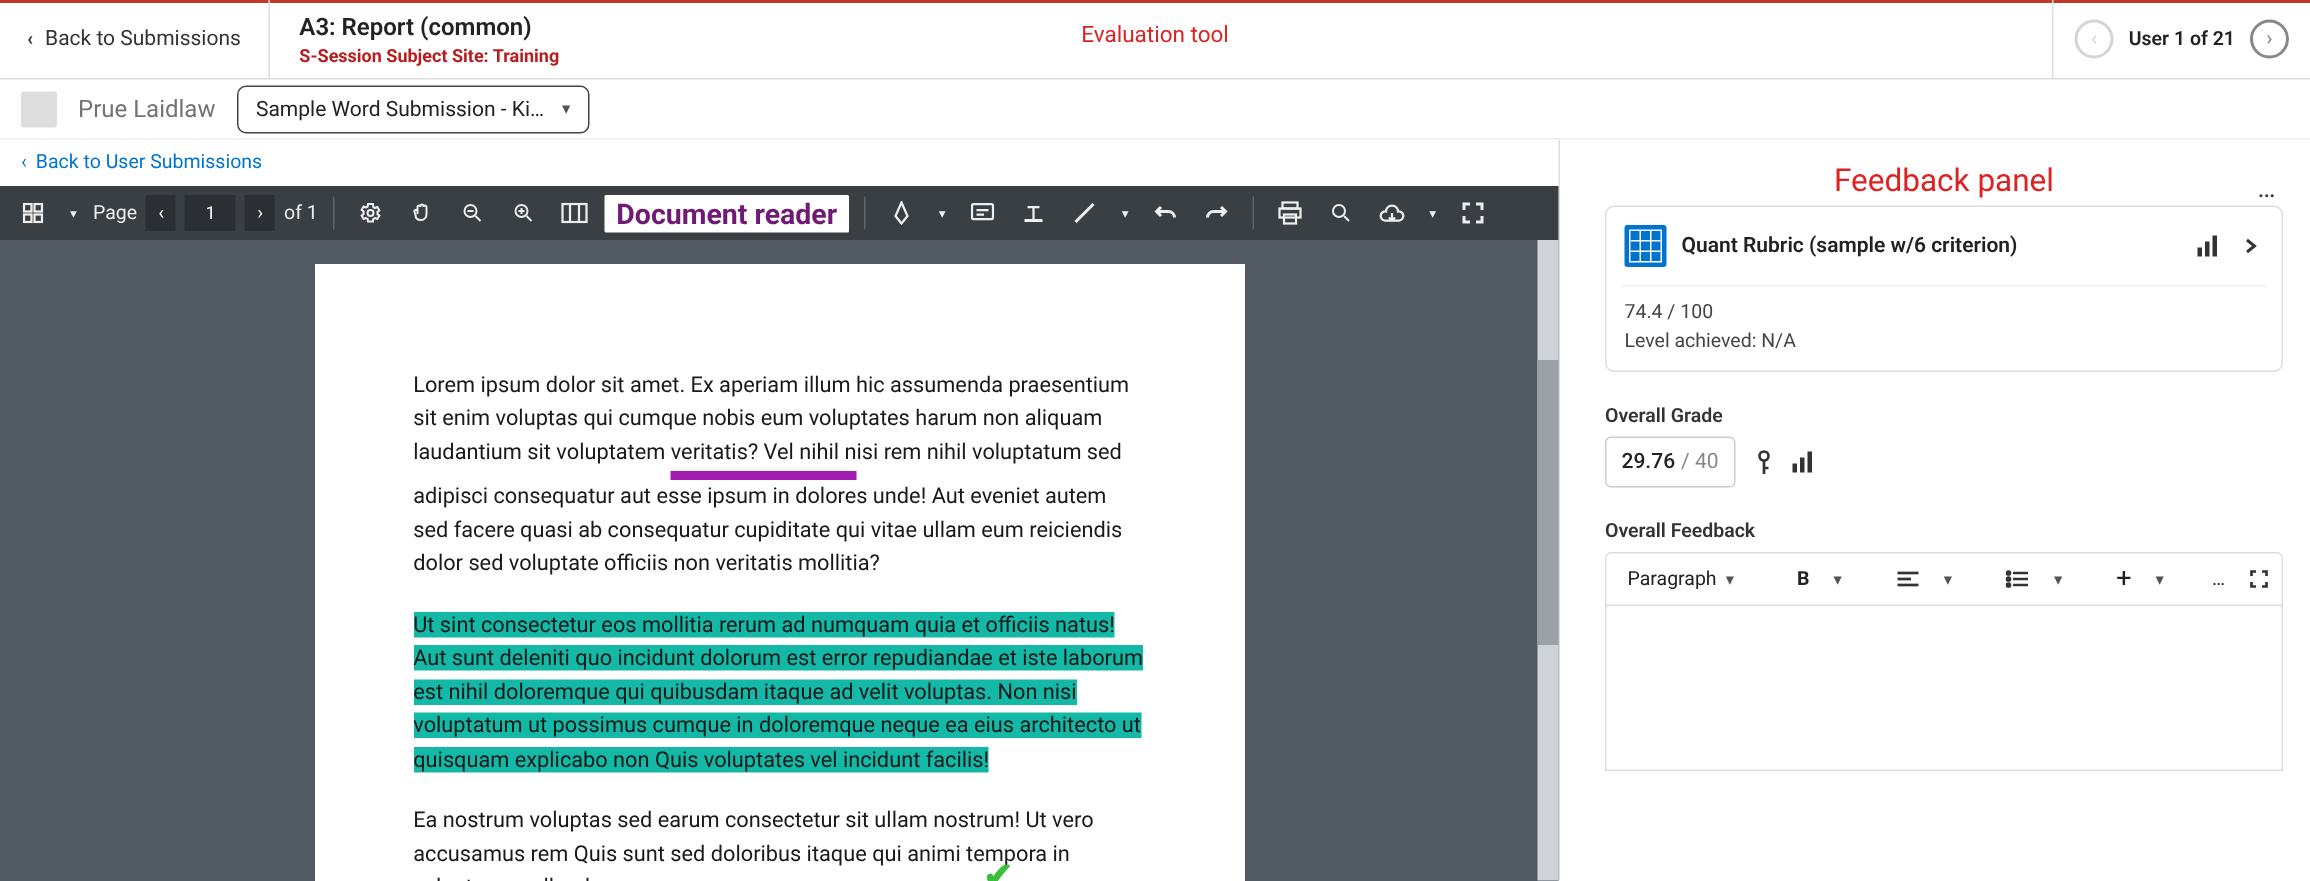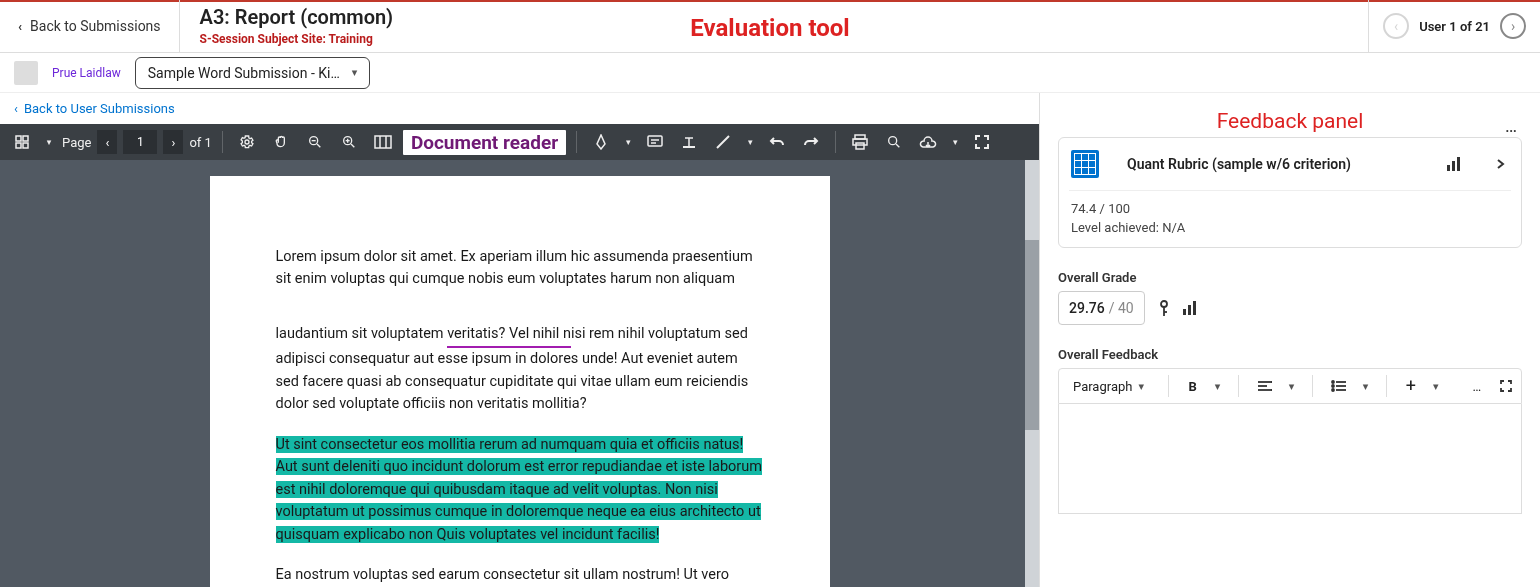--- a/index.html
+++ b/index.html
@@ -5,64 +5,64 @@
   * { box-sizing: border-box; margin: 0; padding: 0; font-family: -apple-system, BlinkMacSystemFont, "Segoe UI", Roboto, Arial, sans-serif; }
   body { width: 1540px; height: 587px; overflow: hidden; background: #fff; color: #222; }
 
   
   .top-hairline { position: absolute; top: 0; left: 0; right: 0; height: 2px; background: #c0392b; }
 
   header.top { display: flex; align-items: center; height: 53px; border-bottom: 1px solid #ddd; position: relative; }
   .back-sub { display: flex; align-items: center; gap: 8px; padding: 0 18px; height: 100%; border-right: 1px solid #ddd; font-size: 14px; color: #333; cursor: pointer; }
   .back-sub .chev { font-size: 13px; font-weight: bold; }
   .title-block { padding: 6px 20px; line-height: 1.25; }
-  .title-block .title { font-size: 20px; font-weight: 600; }
+  .title-block .title { font-size: 16px; font-weight: 600; }
   .title-block .subtitle { font-size: 12px; color: #b91c1c; margin-top: 2px; font-weight: bold; }
-  .center-label { position: absolute; left: 50%; transform: translateX(-50%); top: 14px; font-size: 24px; color: #d22; font-weight: 700; }
+  .center-label { position: absolute; left: 50%; transform: translateX(-50%); top: 14px; font-size: 15px; color: #d22; font-weight: 400; }
   .user-nav { margin-left: auto; display: flex; align-items: center; height: 100%; border-left: 1px solid #ddd; padding: 0 14px; gap: 10px; }
   .circle { width: 26px; height: 26px; border-radius: 50%; border: 2px solid #888; display: flex; align-items: center; justify-content: center; color: #888; font-size: 14px; cursor: pointer; }
   .circle.disabled { opacity: .35; cursor: default; }
   .user-nav .count { font-size: 13px; font-weight: 600; }
 
   .sub-bar { display: flex; align-items: center; height: 40px; padding: 0 14px; gap: 14px; border-bottom: 1px solid #eee; }
   .avatar { width: 24px; height: 24px; background: #ddd; border-radius: 2px; }
-  .learner { color: #6d28d9; font-size: 12px; }
+  .learner { color: #737373; font-size: 16px; }
   .file-select { border: 1px solid #444; border-radius: 6px; height: 32px; display: flex; align-items: center; padding: 0 12px; gap: 12px; font-size: 14px; cursor: pointer; min-width: 230px; justify-content: space-between; }
 
   .main { display: flex; height: calc(587px - 53px - 40px); }
   .left { flex: 0 0 1040px; display: flex; flex-direction: column; border-right: 1px solid #ddd; }
-  .right { flex: 1; padding: 10px 18px 0 18px; overflow: hidden; }
+  .right { flex: 1; padding: 10px 18px 0 30px; overflow: hidden; }
 
   .back-user { color: #0073cf; font-size: 13px; padding: 8px 14px; display: flex; align-items: center; gap: 6px; cursor: pointer; }
 
   .doc-toolbar { background: #3a3f44; color: #eee; height: 36px; display: flex; align-items: center; padding: 0 8px; gap: 6px; font-size: 13px; white-space: nowrap; }
   .tbtn { width: 28px; height: 28px; display: flex; align-items: center; justify-content: center; cursor: pointer; border-radius: 2px; }
   .page-input { width: 34px; height: 24px; background: #2b2f33; color: #fff; border: none; text-align: center; font-size: 12px; }
   .page-nav { width: 20px; height: 24px; background: #2b2f33; display:flex;align-items:center;justify-content:center;cursor:pointer; color:#fff;}
   .vsep { width: 1px; height: 22px; background: rgba(255,255,255,.2); margin: 0 4px; }
   .reader-label { background: #fff; color: #701a75; font-size: 19px; padding: 1px 8px; border-radius: 1px; font-weight: bold; }
 
   .doc-area { flex: 1; background: #515962; overflow: auto; position: relative; }
   .page { width: 620px; margin: 16px auto 40px; background: #fff; padding: 70px 66px; min-height: 700px; position: relative; }
   .para { font-size: 14.5px; line-height: 1.55; color: #1a1a1a; margin-bottom: 18px; }
   .hl { background: #14b8a6; }
-  .under-red { display:inline-block; border-bottom: 2px solid #a21caf; padding-bottom:1px;margin-top:32px; }
+  .under-red { display:inline-block; border-bottom: 6px solid #a21caf; padding-bottom:1px; }
   .check { position: absolute; color: #3bbf3b; font-size: 24px; font-weight: bold;}
 
   .scroll-stub { position:absolute; right:0; top:0; bottom:0; width:14px; background:#cfd3d7; }
   .scroll-thumb { position:absolute; right:0; top:80px; width:14px; height:190px; background:#9aa0a6;}
 
   .panel-title { text-align: center; color: #d22; font-size: 21px; margin: 6px 0 4px; position: relative; }
   .panel-more { position:absolute; right:4px; top:6px; cursor:pointer; font-size:18px; color:#333; letter-spacing:1px;}
 
   .sect-head { display:flex; align-items:center; justify-content:space-between; font-size:13px; font-weight:600; color:#333; margin: 18px 0 6px; }
   .popout { cursor:pointer; color:#333; }
 
   .rubric-box { border:1px solid #ddd; border-radius:6px; padding:12px; }
-  .rubric-top { display:flex; align-items:center; gap:28px; }
+  .rubric-top { display:flex; align-items:center; gap:10px; }
   .rubric-icon { width:28px; height:28px; background:#0073cf; position:relative; border-radius:2px; }
   .rubric-icon::before { content:""; position:absolute; inset:3px; background:
     linear-gradient(#fff,#fff) 0 33%/100% 1px no-repeat,
     linear-gradient(#fff,#fff) 0 66%/100% 1px no-repeat,
     linear-gradient(#fff,#fff) 33% 0/1px 100% no-repeat,
     linear-gradient(#fff,#fff) 66% 0/1px 100% no-repeat;
     border:1px solid #fff;}
   .rubric-name { font-size:14px; font-weight:600; flex:1; }
   .mini-stats { width:16px; height:14px; display:flex; align-items:flex-end; gap:2px; cursor:pointer; }
   .mini-stats span { width:3px; background:#333; }

